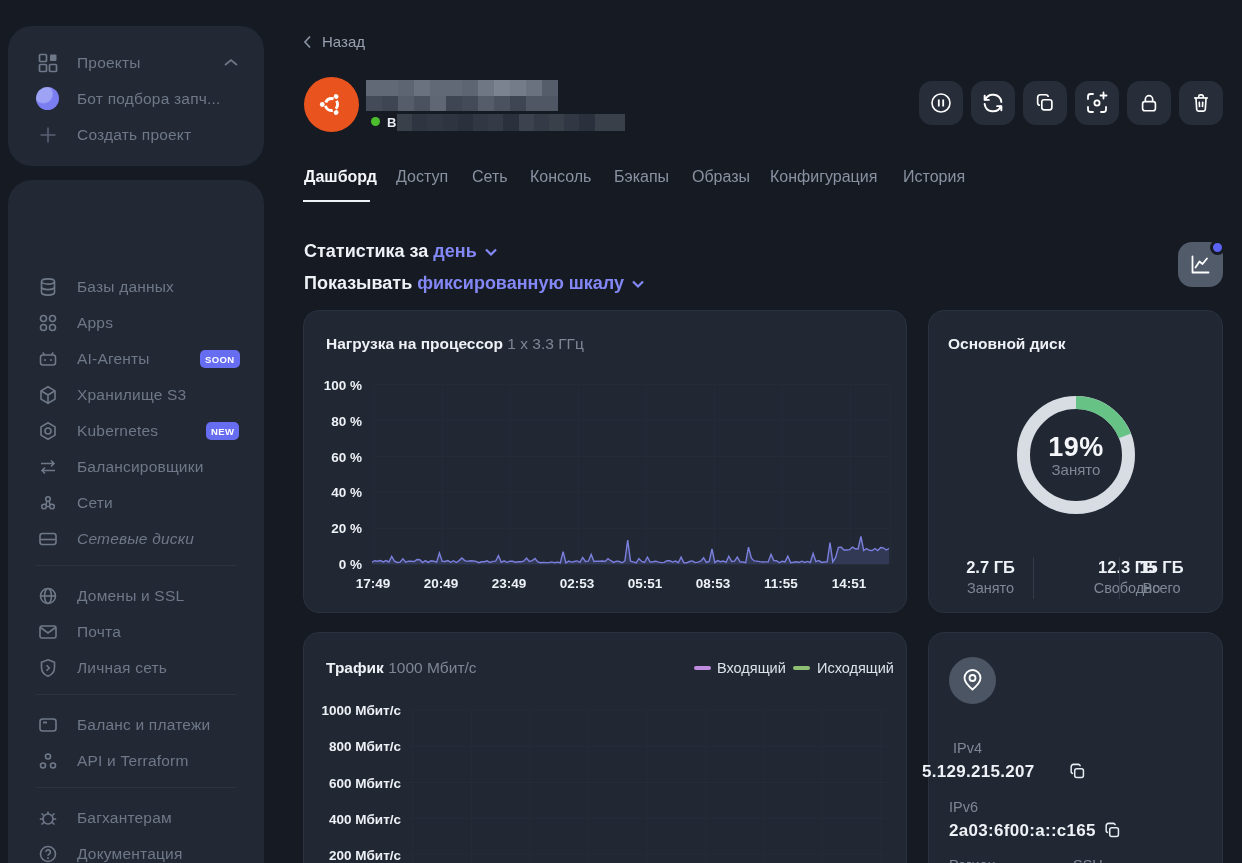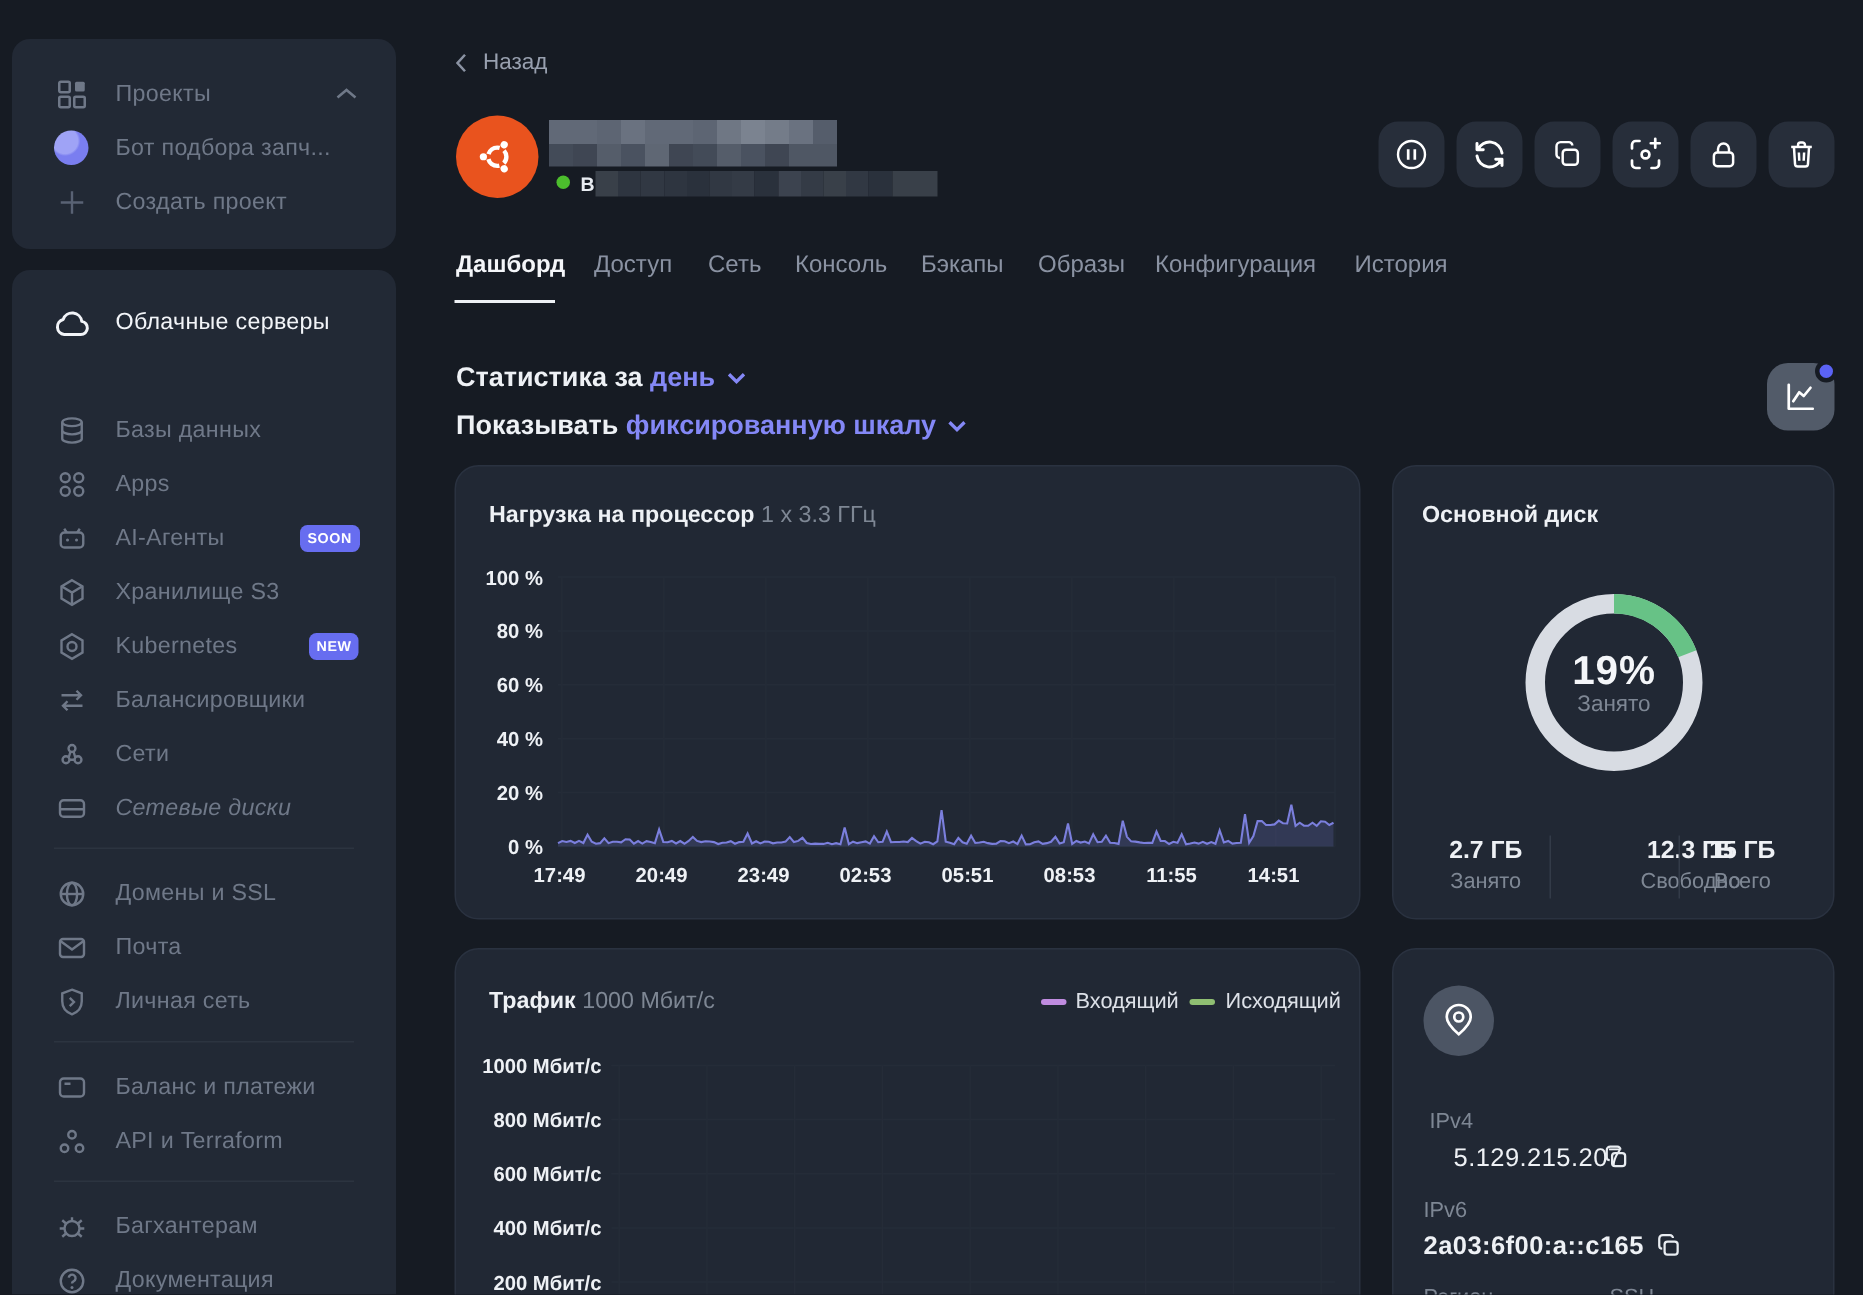--- a/index.html
+++ b/index.html
@@ -1,20 +1,20 @@
 <!DOCTYPE html>
 <html><head>
 <meta charset="utf-8">
 <style>
 * { margin:0; padding:0; box-sizing:border-box; }
 html,body { width:1242px; height:863px; overflow:hidden; }
 body { background:#161b23; font-family:"Liberation Sans", sans-serif; position:relative; }
 .abs { position:absolute; }
 .card { position:absolute; background:#212834; border-radius:16px; }
-.scard { position:absolute; left:8px; background:#222935; border-radius:12px; }
+.scard { position:absolute; left:8px; background:#222935; border-radius:24px; }
 .sitem { position:absolute; left:0; width:256px; height:36px; }
 .sicon { position:absolute; left:30px; top:8px; width:20px; height:20px; }
 .stext { position:absolute; left:69px; top:50%; transform:translateY(-50%); font-size:15.5px; color:#6f7888; letter-spacing:.2px; white-space:nowrap; }
 .sdiv { position:absolute; left:28px; width:200px; height:1px; background:#2c3440; }
 .badge { position:absolute; top:50%; transform:translateY(-50%); background:#676df0; color:#fff; font-size:9.5px; font-weight:bold; border-radius:5px; padding:3.5px 5px; letter-spacing:.4px; }
 .tab { position:absolute; top:168px; font-size:16px; color:#8a92a2; white-space:nowrap; }
 .actbtn { position:absolute; top:81px; width:44px; height:44px; border-radius:13px; background:#272e3a; }
 .actbtn svg { position:absolute; left:50%; top:50%; transform:translate(-50%,-50%); }
 .gray { color:#7e8794; }
 </style>
@@ -40,26 +40,20 @@
   </div>
   <div class="sitem" style="top:91px;">
     <svg class="sicon" viewBox="0 0 20 20" fill="none" stroke="#596274" stroke-width="1.6">
         <path d="M10 2.5 V17.5 M2.5 10 H17.5"></path>
       </svg>
     <span class="stext">Создать проект</span>
   </div>
 </div>
 
 <div class="scard" style="top:180px; width:256px; height:683px; border-bottom-left-radius:0; border-bottom-right-radius:0;">
-  <div class="sitem" style="top:17px;">
-    <svg class="sicon" style="left:29px; top:10px; width:23px; height:18px;" viewBox="0 0 23 18" fill="none" stroke="#f2f4f8" stroke-width="2">
-        <path d="M5.8 16 H16.8 A4.4 4.4 0 0 0 17.5 7.25 A6.4 6.4 0 0 0 5.1 6 A5.1 5.1 0 0 0 5.8 16 Z" stroke-linejoin="round"></path>
-      </svg>
-    <span class="stext" style="color:#f2f4f8; font-weight:500;">Облачные серверы</span>
-  </div>
   <div class="sitem" style="top:89px;">
     <svg class="sicon" viewBox="0 0 20 20" fill="none" stroke="#6f7888" stroke-width="1.6">
         <ellipse cx="10" cy="4.5" rx="6.5" ry="2.6"></ellipse>
         <path d="M3.5 4.5 V15.5 c0 1.4 2.9 2.6 6.5 2.6 s6.5 -1.2 6.5 -2.6 V4.5"></path>
         <path d="M3.5 10 c0 1.4 2.9 2.6 6.5 2.6 s6.5 -1.2 6.5 -2.6"></path>
       </svg>
     <span class="stext">Базы данных</span>
   </div>
   <div class="sitem" style="top:125px;">
     <svg class="sicon" viewBox="0 0 20 20" fill="none" stroke="#6f7888" stroke-width="1.6">
@@ -393,21 +387,21 @@
   </svg>
 
 <div class="card" style="left:928px; top:632px; width:295px; height:280px; border:1px solid #2a3240;"></div>
 <div class="abs" style="left:949px; top:657px; width:47px; height:47px; border-radius:50%; background:#4c5564;">
   <svg class="abs" style="left:13px; top:11px;" width="21" height="24" viewBox="0 0 21 24" fill="none" stroke="#fff" stroke-width="1.8">
       <path d="M10.5 2 a8 8 0 0 1 8 8 c0 4.5 -4.5 8.5 -8 11.5 c-3.5 -3 -8 -7 -8 -11.5 a8 8 0 0 1 8 -8 Z"></path>
       <circle cx="10.5" cy="10" r="3"></circle>
     </svg>
 </div>
 <span class="abs" style="left:953px; top:740px; font-size:14.5px; color:#7e8794;">IPv4</span>
-<span class="abs" style="left:969px; top:762px; font-size:17px; font-weight:normal; color:#eef1f5; letter-spacing:.3px;">5.129.215.207</span>
+<span class="abs" style="left:922px; top:762px; font-size:17px; font-weight:bold; color:#eef1f5; letter-spacing:.3px;">5.129.215.207</span>
 <svg class="abs" style="left:1068px; top:762px;" width="19" height="19" viewBox="0 0 24 24" fill="none" stroke="#e8ecf1" stroke-width="1.9">
     <rect x="8.5" y="8.5" width="11" height="11" rx="2.5"></rect>
     <path d="M15.5 5.5 a2.5 2.5 0 0 0 -2.5 -2.5 H7 a3 3 0 0 0 -3 3 v6 a2.5 2.5 0 0 0 2.5 2.5"></path>
   </svg>
 <span class="abs" style="left:949px; top:799px; font-size:14.5px; color:#7e8794;">IPv6</span>
 <span class="abs" style="left:949px; top:821px; font-size:17px; font-weight:bold; color:#eef1f5; letter-spacing:.3px;">2a03:6f00:a::c165</span>
 <svg class="abs" style="left:1103px; top:821px;" width="19" height="19" viewBox="0 0 24 24" fill="none" stroke="#e8ecf1" stroke-width="1.9">
     <rect x="8.5" y="8.5" width="11" height="11" rx="2.5"></rect>
     <path d="M15.5 5.5 a2.5 2.5 0 0 0 -2.5 -2.5 H7 a3 3 0 0 0 -3 3 v6 a2.5 2.5 0 0 0 2.5 2.5"></path>
   </svg>

